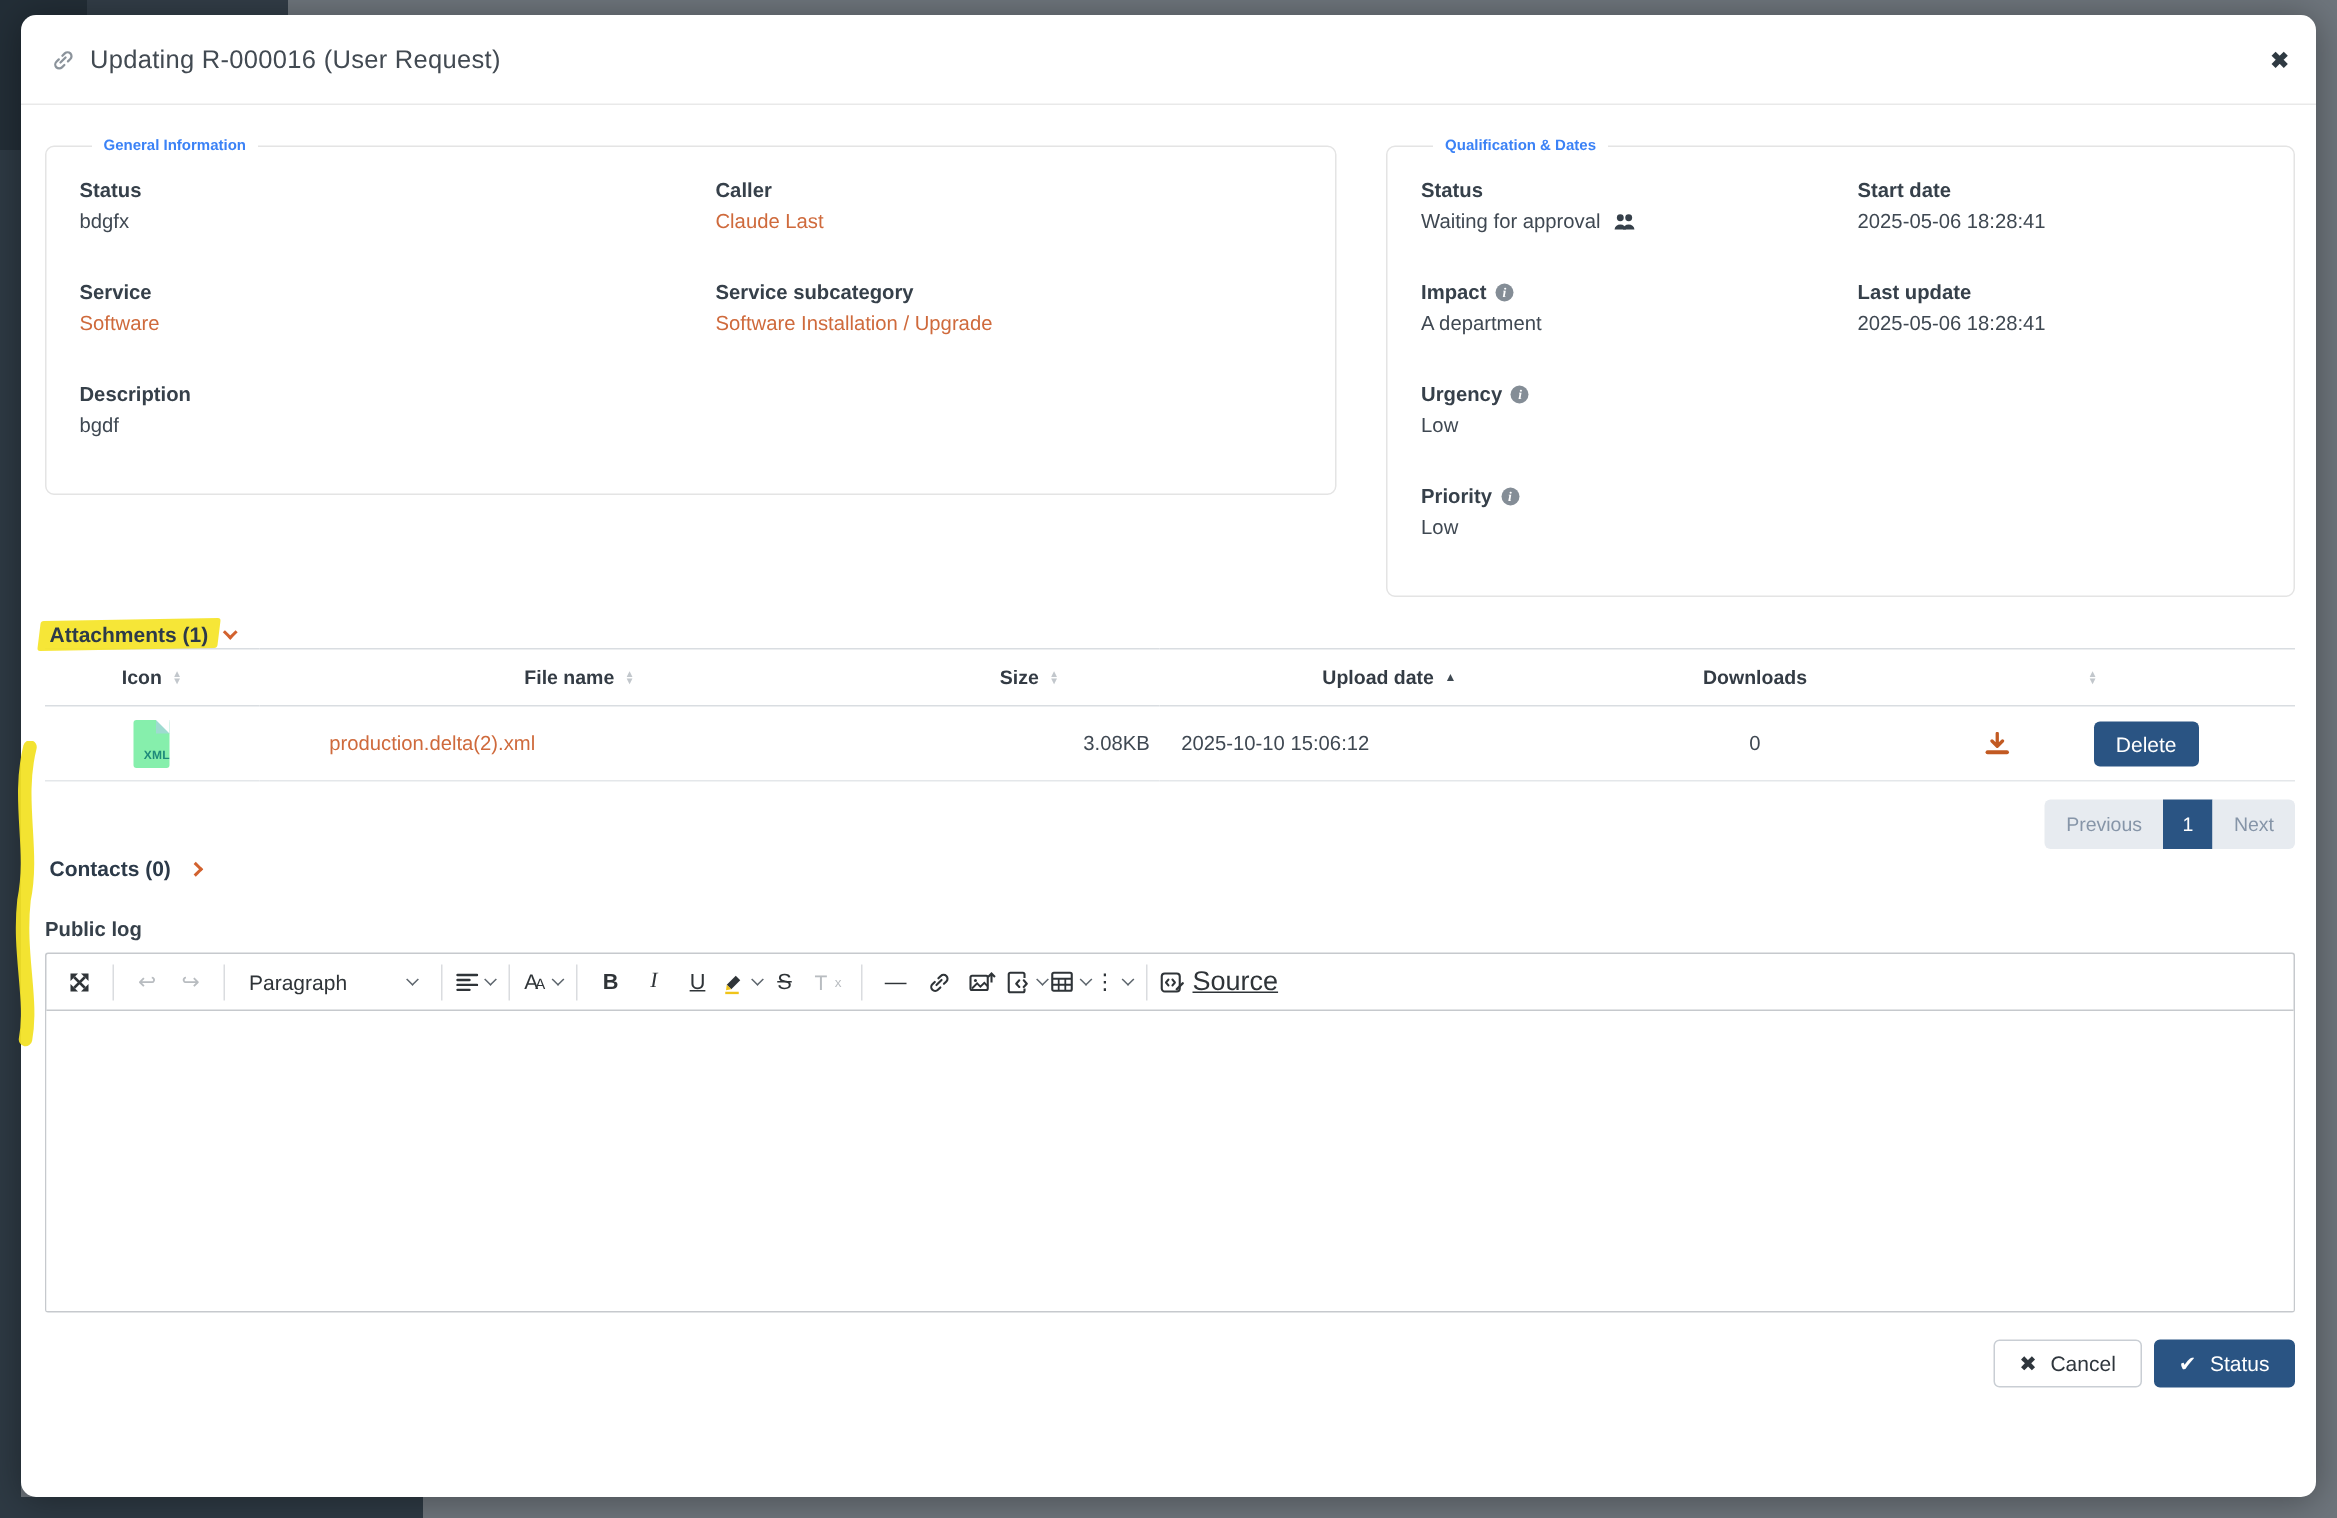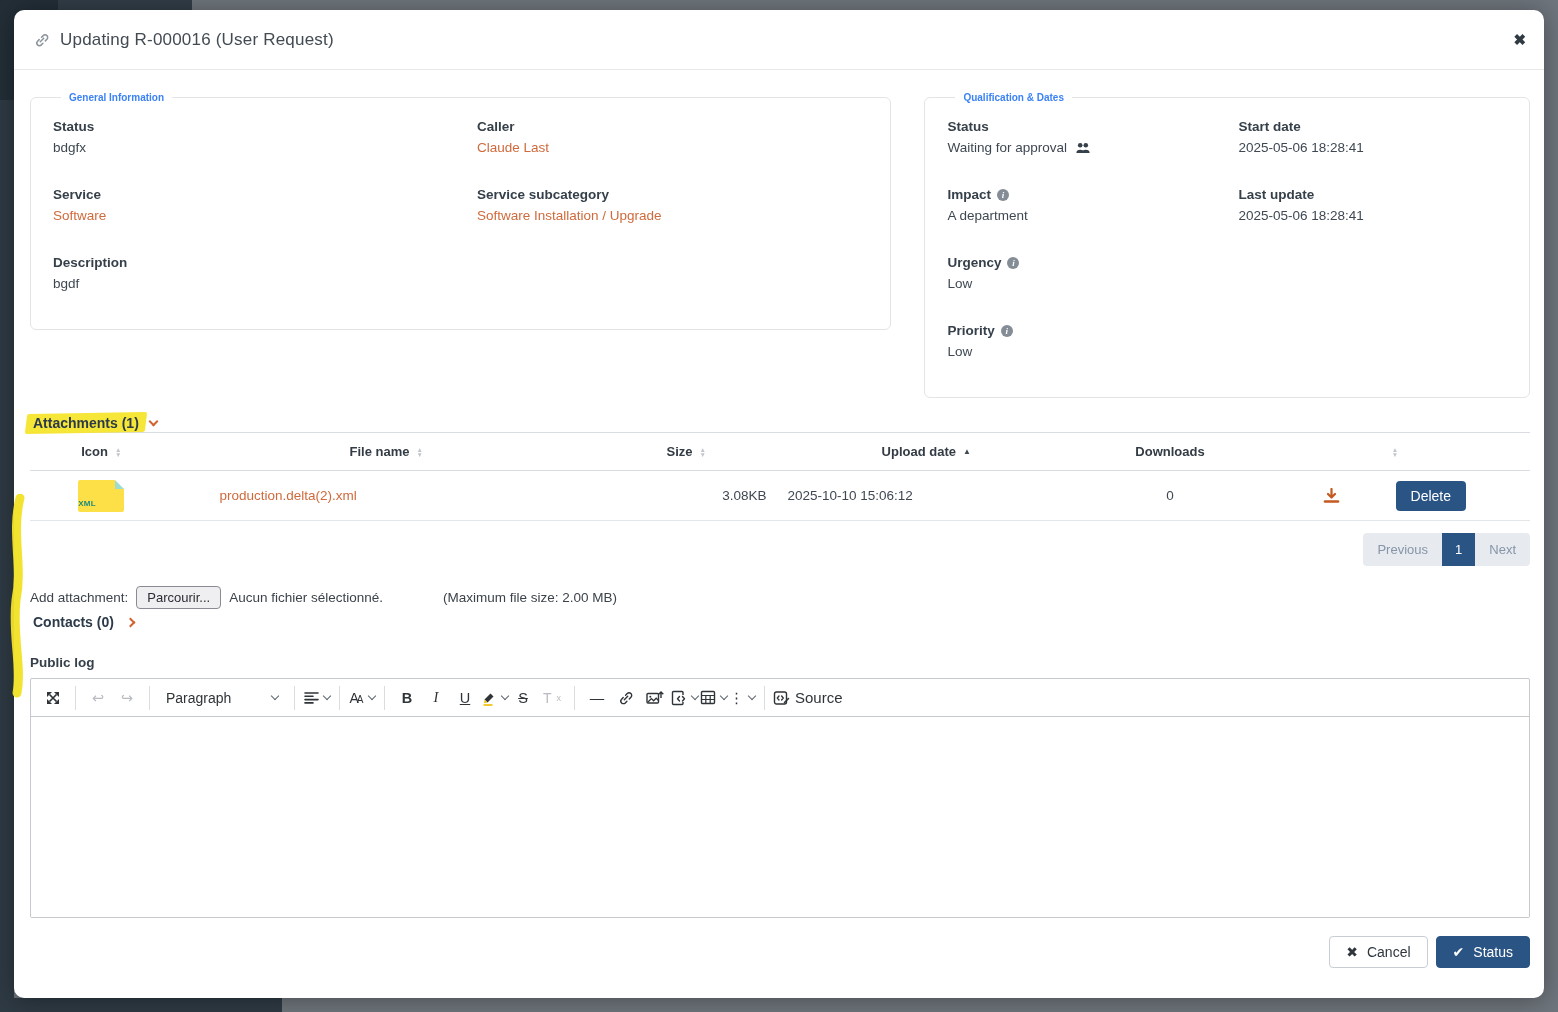--- a/index.html
+++ b/index.html
@@ -64,21 +64,21 @@
     font-size:13px; font-weight:700; color:#333b44; height:38px; cursor:pointer;
   }
   table.att tbody td { border-bottom:1px solid #e4e7ea; height:50px; font-size:13.5px; color:#3f4852; }
   .th-inner { display:flex; align-items:center; justify-content:center; gap:7px; }
   .sortset { display:inline-flex; flex-direction:column; line-height:5px; font-size:6.5px; color:#c2c7cc; }
   .sort-asc { font-size:8px; color:#3f4952; }
   .col-icon{width:9.5%} .col-name{width:28.5%} .col-size{width:11.5%} .col-date{width:20.5%} .col-dl{width:12%} .col-act{width:18%}
   .cell-center{text-align:center} .cell-right{text-align:right; padding-right:6px}
   .cell-name{ padding-left:47px; }
   .cell-date{ padding-left:15px; }
-  .file-ic { width:46px; height:32px; background:#fde047; border-radius:2px; position:relative; display:inline-flex; align-items:flex-end; justify-content:flex-start; padding-bottom:4px; }
+  .file-ic { width:24px; height:32px; background:#86efac; border-radius:2px; position:relative; display:inline-flex; align-items:flex-end; justify-content:flex-end; padding-bottom:4px; }
   .file-ic::before { content:""; position:absolute; top:0; right:0; width:0; height:0; border-bottom:9px solid #9edbd0; border-right:9px solid #fff; }
   .file-ic span { font-size:8px; font-weight:700; color:#1f8a7a; letter-spacing:.2px; }
   .cell-act { }
   .act-inner { display:flex; align-items:center; justify-content:flex-end; gap:56px; padding-right:64px; }
   .dl-btn { background:none; border:none; cursor:pointer; }
   .btn-blue {
     background:#2a5483; color:#fff; border:none; border-radius:4px;
     font-size:14px; padding:7px 15px; cursor:pointer; font-family:inherit;
   }
   .pager { display:flex; justify-content:flex-end; margin-top:12px; }
@@ -99,21 +99,21 @@
   .tb-btn { display:inline-flex; align-items:center; justify-content:center; gap:5px; min-width:28px; height:28px; border:none; background:none; border-radius:3px; cursor:pointer; color:#2f3438; font-size:14.5px; font-family:inherit; }
   .tb-btn.dis { color:#b8bcc0; }
   .tb-sep { width:1px; height:24px; background:#dadcdf; margin:0 7px; flex:0 0 1px; }
   .dd-chev { width:6px; height:6px; border-right:1.5px solid #5c646c; border-bottom:1.5px solid #5c646c; transform:rotate(45deg); margin-top:-3px; }
   .tb-para { width:128px; justify-content:space-between; padding:0 8px; font-size:14px; }
   .tb-b{font-weight:700} .tb-i{font-style:italic; font-family:"Liberation Serif", serif;} .tb-u{text-decoration:underline}
   .tb-s{text-decoration:line-through}
   .tb-tx{ font-size:14px; } .tb-tx sub{ font-size:9px; }
   .aa-big{font-size:14px;} .aa-small{font-size:10px; margin-left:-2px;}
   .editor-area { height:200px; background:#fff; outline:none; padding:10px 14px; font-size:14px; }
-  .src-label { font-size:15px; }
+  .src-label { font-size:18px;text-decoration:underline; }
 
   .footer-row { display:flex; justify-content:flex-end; gap:8px; margin-top:18px; padding-right:0; }
   .btn-cancel { display:inline-flex; align-items:center; gap:9px; background:#fff; border:1px solid #c9ced4; border-radius:4px; color:#2f363d; font-size:14px; padding:7px 16px; cursor:pointer; font-family:inherit; }
   .btn-update { display:inline-flex; align-items:center; gap:9px; background:#2a5483; border:1px solid #2a5483; border-radius:4px; color:#fff; font-size:14px; padding:7px 16px; cursor:pointer; font-family:inherit; }
 
   svg.icn { display:block; }
 </style>
 </head>
 <body>
 
@@ -313,26 +313,20 @@
         </tr>
       </tbody>
     </table>
 
     <div class="pager">
       <button class="pg">Previous</button>
       <button class="pg active">1</button>
       <button class="pg">Next</button>
     </div>
 
-    <div class="add-row">
-      <span>Add attachment:</span>
-      <button class="browse-btn">Parcourir...</button>
-      <span>Aucun fichier sélectionné.</span>
-      <span class="maxsize">(Maximum file size: 2.00 MB)</span>
-    </div>
 
     <div class="section-head contacts-head">
       <span class="section-title">Contacts (0)</span>
       <span class="chev chev-right"></span>
     </div>
 
     <div class="publiclog-label">Public log</div>
 
     <div class="editor">
       <div class="toolbar">

